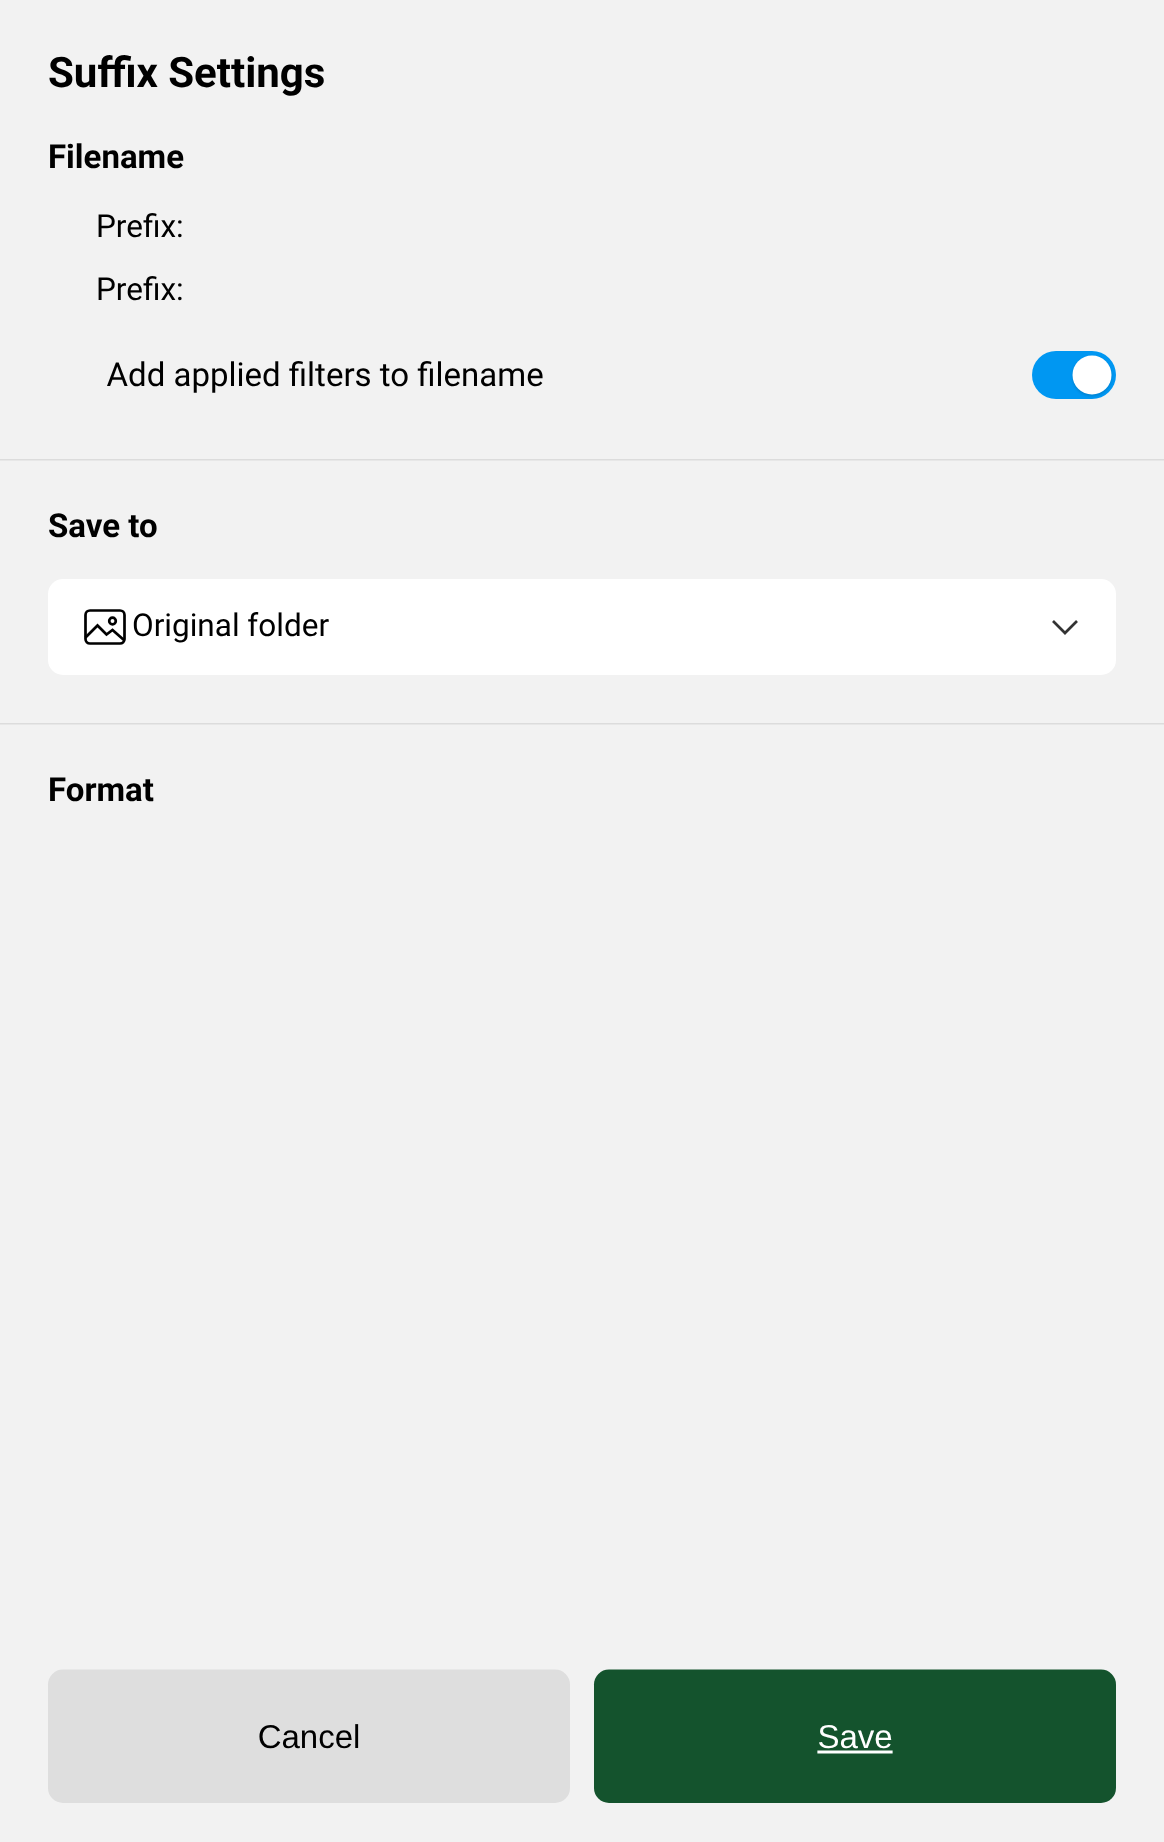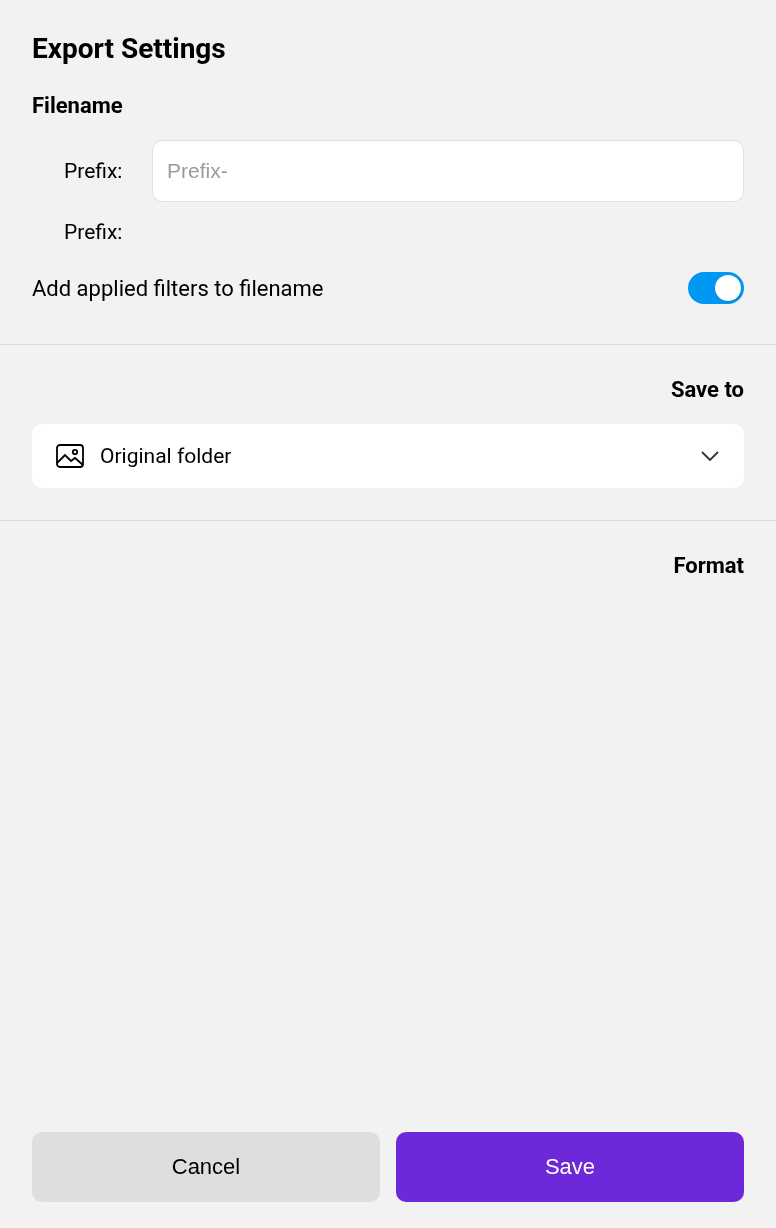--- a/index.html
+++ b/index.html
@@ -55,20 +55,21 @@
     }
     .text-input.focused {
       border: 2px solid #0097f2;
     }
     .toggle-row {
       display: flex;
       align-items: center;
       justify-content: space-between;
       margin-top: 28px;
       margin-bottom: 8px;
+      margin-left: 39px;
     }
     .toggle-label {
       font-size: 22px;
     }
     .toggle {
       width: 56px;
       height: 32px;
       border-radius: 16px;
       background: #0097f2;
       position: relative;
@@ -84,36 +85,35 @@
       right: 3px;
       box-shadow: 0 1px 2px rgba(0,0,0,0.15);
     }
     .divider {
       height: 1px;
       background: #dcdcdc;
       width: 100%;
     }
     .section {
       padding: 32px;
-      text-align: right;
     }
     .dropdown {
       display: flex;
       align-items: center;
       background: #fff;
       border-radius: 10px;
       height: 64px;
       padding: 0 24px;
       cursor: pointer;
       justify-content: space-between;
     }
     .dropdown-left {
       display: flex;
       align-items: center;
-      gap: 16px;
+      gap: 4px;
     }
     .dropdown-text {
       font-size: 21px;
     }
     .icon-image {
       width: 28px;
       height: 24px;
       flex-shrink: 0;
     }
     .chevron {
@@ -125,46 +125,46 @@
       position: absolute;
       bottom: 0;
       left: 0;
       right: 0;
       display: flex;
       gap: 16px;
       padding: 26px 32px;
     }
     .btn {
       flex: 1;
-      height: 70px;
+      height: 89px;
       border: none;
       border-radius: 10px;
       font-size: 22px;
       cursor: pointer;
     }
     .btn-cancel {
       background: #dedede;
       color: #000;
     }
     .btn-save {
-      background: #6d28d9;
+      background: #14532d;
       color: #fff;
+      text-decoration: underline;
     }
   </style>
 </head>
 <body>
 
 <div class="content">
-  <h1 class="title">Export Settings</h1>
+  <h1 class="title">Suffix Settings</h1>
 
   <h2 class="section-heading">Filename</h2>
 
   <div class="field-row">
     <label class="field-label">Prefix:</label>
-    <input type="text" class="text-input" placeholder="Prefix-" style="">
   </div>
 
   <div class="field-row">
     <label class="field-label">Prefix:</label>
   </div>
 
   <div class="toggle-row">
     <span class="toggle-label">Add applied filters to filename</span>
     <div class="toggle">
       <div class="toggle-knob"></div>

